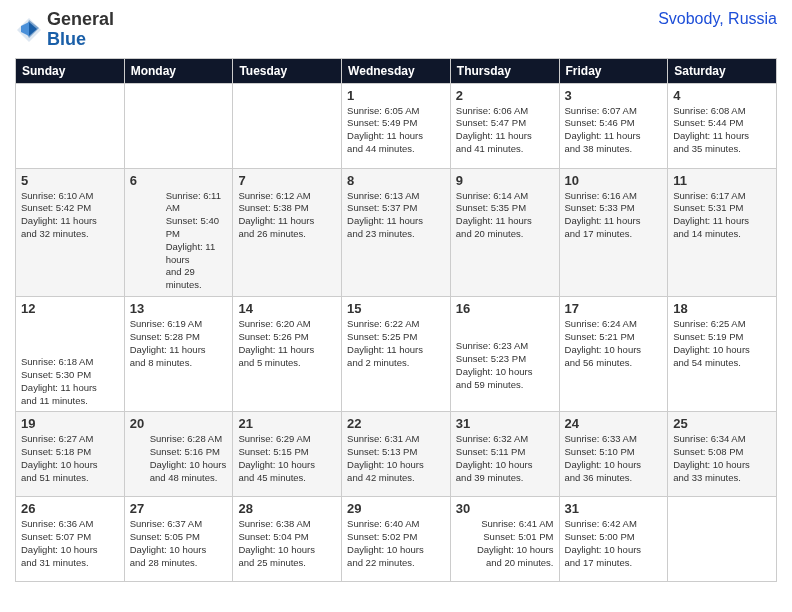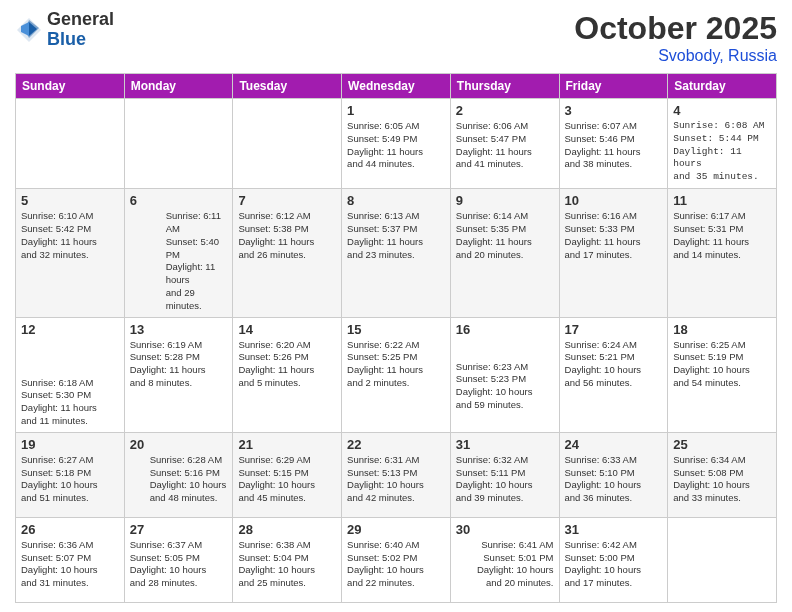--- a/index.html
+++ b/index.html
@@ -55,21 +55,21 @@
     .subtitle {
       font-size: 16px;
       color: #1d4ed8;
     }
     .calendar {
       width: 100%;
       border-collapse: collapse;
       table-layout: fixed;
     }
     .calendar th {
-      background-color: #a21caf;
+      background-color: #0f172a;
       color: #fff;
       text-align: left;
       padding: 5px 6px;
       font-size: 12px;
       font-weight: bold;
       border: 1px solid #ccc;
     }
     .calendar td {
       border: 1px solid #ccc;
       vertical-align: top;
@@ -112,21 +112,20 @@
         <polygon points="14,4 24,12 14,22 10,14" fill="#1a5fa8" opacity="0.5"></polygon>
         <polygon points="14,6 22,13 14,20 10,13" fill="#1a5fa8"></polygon>
         <polygon points="6,10 14,6 14,20 6,16" fill="#4a90d9"></polygon>
       </svg>
       <div class="logo-text">
         <span class="logo-general">General</span>
         <span class="logo-blue">Blue</span>
       </div>
     </div>
     <div class="title-block">
-      <div class="month-title">October 2025</div>
       <div class="subtitle">Svobody, Russia</div>
     </div>
   </div>
 
   <table class="calendar">
     <thead>
       <tr>
         <th>Sunday</th>
         <th>Monday</th>
         <th>Tuesday</th>
@@ -157,21 +156,21 @@
           </td>
           <td>
             <span class="day-number">3</span>
             <div class="day-info" style="white-space: pre-line;">Sunrise: 6:07 AM
 Sunset: 5:46 PM
 Daylight: 11 hours
 and 38 minutes.</div>
           </td>
           <td>
             <span class="day-number">4</span>
-            <div class="day-info" style="white-space: pre-line; font-family: Liberation Mono, monospace;">Sunrise: 6:08 AM
+            <div class="day-info" style="white-space: pre-line;">Sunrise: 6:08 AM
 Sunset: 5:44 PM
 Daylight: 11 hours
 and 35 minutes.</div>
           </td>
         </tr>
         <tr class="row-shade">
           <td>
             <span class="day-number">5</span>
             <div class="day-info" style="white-space: pre-line;">Sunrise: 6:10 AM
 Sunset: 5:42 PM

